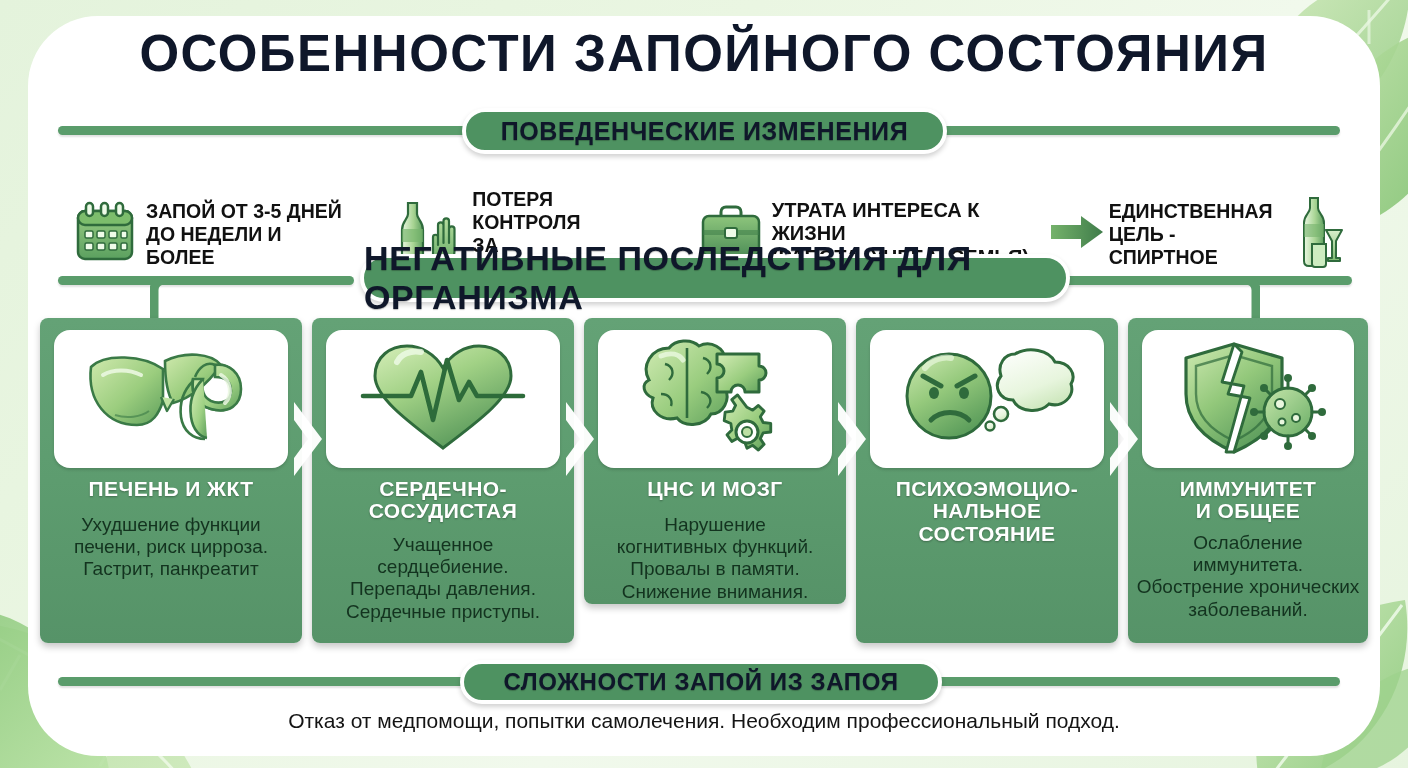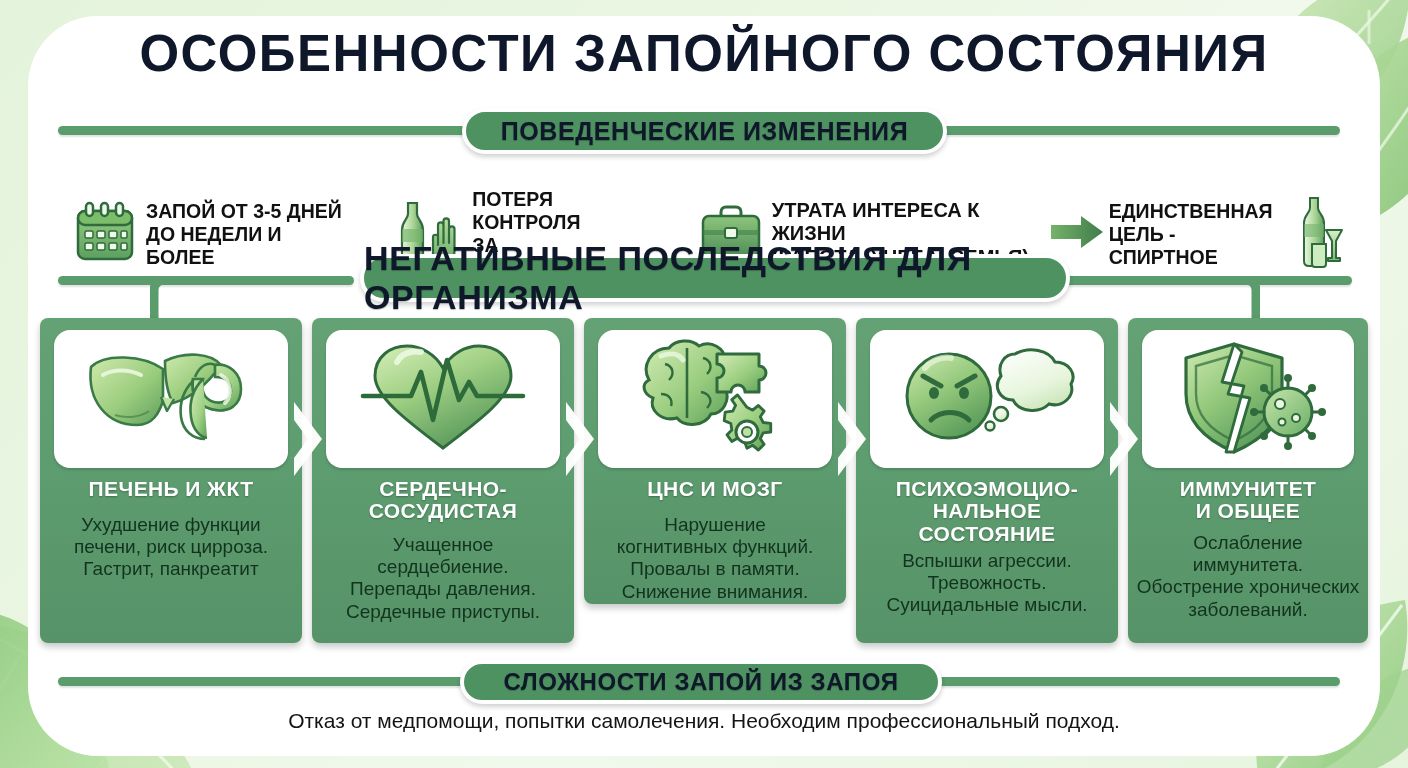--- a/index.html
+++ b/index.html
@@ -475,23 +475,20 @@
           <path d="M28 28 C34 20 46 16 54 18" fill="none" stroke="#f0fbe8" stroke-width="6" stroke-linecap="round" opacity="0.6"></path>
           <path d="M118 14 C132 6 152 10 158 22 C172 22 180 34 174 44 C178 56 166 68 152 64
                    C142 74 122 72 116 60 C102 60 96 46 104 36 C100 24 108 14 118 14 Z" fill="url(#gcloud)" stroke="#2f6b3c" stroke-width="3"></path>
           <circle cx="104" cy="74" r="7" fill="url(#gcloud)" stroke="#2f6b3c" stroke-width="2.6"></circle>
           <circle cx="93" cy="86" r="4.5" fill="url(#gcloud)" stroke="#2f6b3c" stroke-width="2.4"></circle>
         </svg>
       </div>
       <div class="card-title">ПСИХОЭМОЦИО-
 НАЛЬНОЕ
 СОСТОЯНИЕ</div>
-      <div class="card-body" style="top:232px;">Вспышки агрессии.
-Тревожность.
-Суицидальные мысли.</div>
     </div>
 
     <div class="card" style="left:1088px; width:240px; height:325px;">
       <div class="card-img">
         <svg width="168" height="122" viewBox="0 0 168 122">
           <defs>
               <linearGradient id="gshl" x1="0" y1="0" x2="0.7" y2="1">
             <stop offset="0%" stop-color="#cfeab2"></stop>
                 <stop offset="50%" stop-color="#93c87b"></stop>
                 <stop offset="100%" stop-color="#57995a"></stop>

